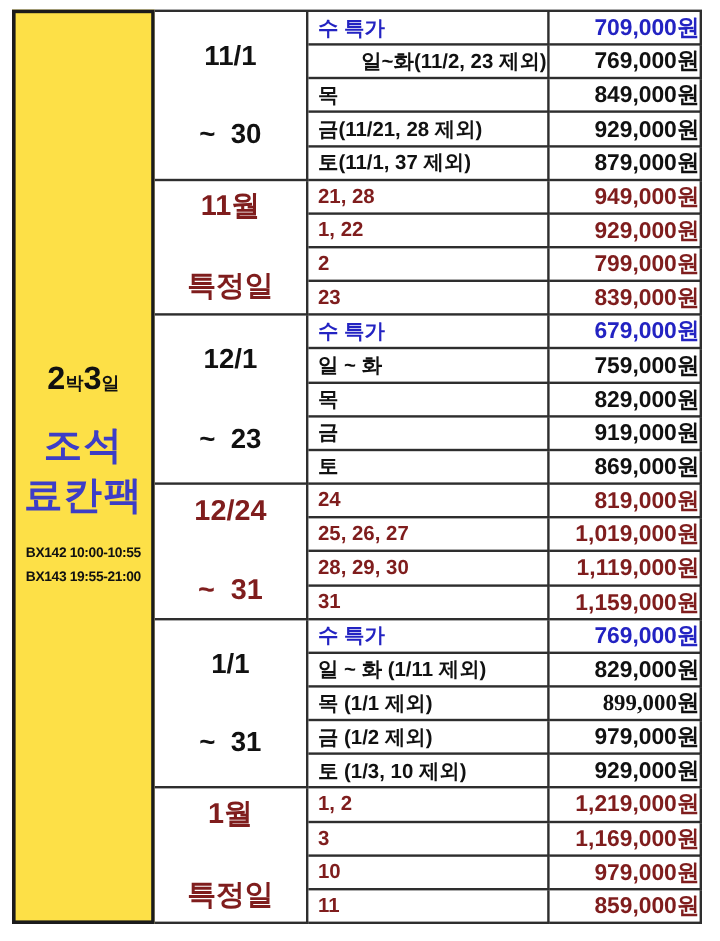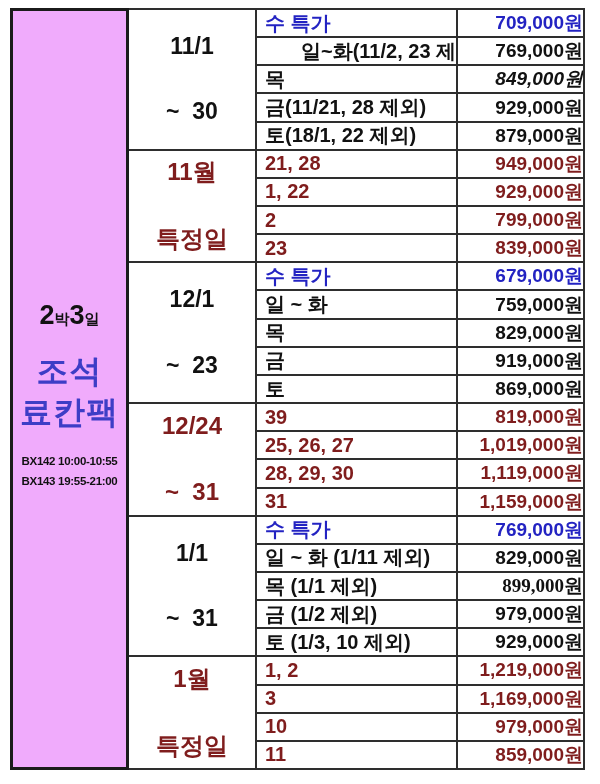--- a/index.html
+++ b/index.html
@@ -40,56 +40,56 @@
     border-bottom:2px solid #2e2e2e;
     display:flex; align-items:center;
     overflow:hidden;
   }
   .period-cell {
     grid-column:1; flex-direction:column; justify-content:center;
     text-align:center; font-size:23px; line-height:1.45; white-space:pre;gap:32px;
   }
   .period-cell.c-red { font-size:24px; }
   .label-cell {
-    grid-column:2; padding-left:8px; font-size:20px; white-space:pre;
+    grid-column:2; padding-left:8px; font-size:17px; white-space:pre;
   }
   .price-cell {
     grid-column:3; justify-content:flex-end; font-size:19px; white-space:pre;
   }
   .c-black { color:#111111; }
 </style>
 <style>.c-blue{color:#2323c2;} .c-red{color:#7f1d1d;}</style></head>
 <body>
 
 <div class="canvas">
   <div class="table-wrap">
 
-    <div class="left-panel" style="background: #f0abfc; justify-content: center;">
+    <div class="left-panel" style="background: #fde047; justify-content: center;">
       <div class="duration"><span class="big">2</span><span class="small">박</span><span class="big">3</span><span class="small">일</span></div>
       <div class="product" style="color: rgb(61, 61, 198);">
         <div>조석</div>
         <div>료칸팩</div>
       </div>
       <div class="flights">
         <div>BX142  10:00-10:55</div>
         <div>BX143  19:55-21:00</div>
       </div>
     </div>
 
     <div class="schedule-grid">
         <div class="cell period-cell c-black" style="grid-row: 1 / span 5;"><div>11/1</div><div>~  30</div></div>
         <div class="cell label-cell c-blue" style="grid-row: 1;">수 특가</div>
         <div class="cell price-cell c-blue" style="grid-row: 1;">709,000원</div>
         <div class="cell label-cell c-black" style="grid-row: 2; padding-left: 44px;">일~화(11/2, 23 제외)</div>
         <div class="cell price-cell c-black" style="grid-row: 2;">769,000원</div>
         <div class="cell label-cell c-black" style="grid-row: 3;">목</div>
-        <div class="cell price-cell c-black" style="grid-row: 3; font-style: italic;">849,000원</div>
+        <div class="cell price-cell c-black" style="grid-row: 3;">849,000원</div>
         <div class="cell label-cell c-black" style="grid-row: 4;">금(11/21, 28 제외)</div>
         <div class="cell price-cell c-black" style="grid-row: 4;">929,000원</div>
-        <div class="cell label-cell c-black" style="grid-row: 5;">토(18/1, 22 제외)</div>
+        <div class="cell label-cell c-black" style="grid-row: 5;">토(11/1, 37 제외)</div>
         <div class="cell price-cell c-black" style="grid-row: 5;">879,000원</div>
         <div class="cell period-cell c-red" style="grid-row: 6 / span 4;"><div>11월</div><div>특정일</div></div>
         <div class="cell label-cell c-red" style="grid-row: 6;">21, 28</div>
         <div class="cell price-cell c-red" style="grid-row: 6;">949,000원</div>
         <div class="cell label-cell c-red" style="grid-row: 7;">1, 22</div>
         <div class="cell price-cell c-red" style="grid-row: 7;">929,000원</div>
         <div class="cell label-cell c-red" style="grid-row: 8;">2</div>
         <div class="cell price-cell c-red" style="grid-row: 8;">799,000원</div>
         <div class="cell label-cell c-red" style="grid-row: 9;">23</div>
         <div class="cell price-cell c-red" style="grid-row: 9;">839,000원</div>
@@ -98,21 +98,21 @@
         <div class="cell price-cell c-blue" style="grid-row: 10;">679,000원</div>
         <div class="cell label-cell c-black" style="grid-row: 11;">일 ~ 화</div>
         <div class="cell price-cell c-black" style="grid-row: 11;">759,000원</div>
         <div class="cell label-cell c-black" style="grid-row: 12;">목</div>
         <div class="cell price-cell c-black" style="grid-row: 12;">829,000원</div>
         <div class="cell label-cell c-black" style="grid-row: 13;">금</div>
         <div class="cell price-cell c-black" style="grid-row: 13;">919,000원</div>
         <div class="cell label-cell c-black" style="grid-row: 14;">토</div>
         <div class="cell price-cell c-black" style="grid-row: 14;">869,000원</div>
         <div class="cell period-cell c-red" style="grid-row: 15 / span 4;"><div>12/24</div><div>~  31</div></div>
-        <div class="cell label-cell c-red" style="grid-row: 15;">39</div>
+        <div class="cell label-cell c-red" style="grid-row: 15;">24</div>
         <div class="cell price-cell c-red" style="grid-row: 15;">819,000원</div>
         <div class="cell label-cell c-red" style="grid-row: 16;">25, 26, 27</div>
         <div class="cell price-cell c-red" style="grid-row: 16;">1,019,000원</div>
         <div class="cell label-cell c-red" style="grid-row: 17;">28, 29, 30</div>
         <div class="cell price-cell c-red" style="grid-row: 17;">1,119,000원</div>
         <div class="cell label-cell c-red" style="grid-row: 18;">31</div>
         <div class="cell price-cell c-red" style="grid-row: 18;">1,159,000원</div>
         <div class="cell period-cell c-black" style="grid-row: 19 / span 5;"><div>1/1</div><div>~  31</div></div>
         <div class="cell label-cell c-blue" style="grid-row: 19;">수 특가</div>
         <div class="cell price-cell c-blue" style="grid-row: 19;">769,000원</div>

